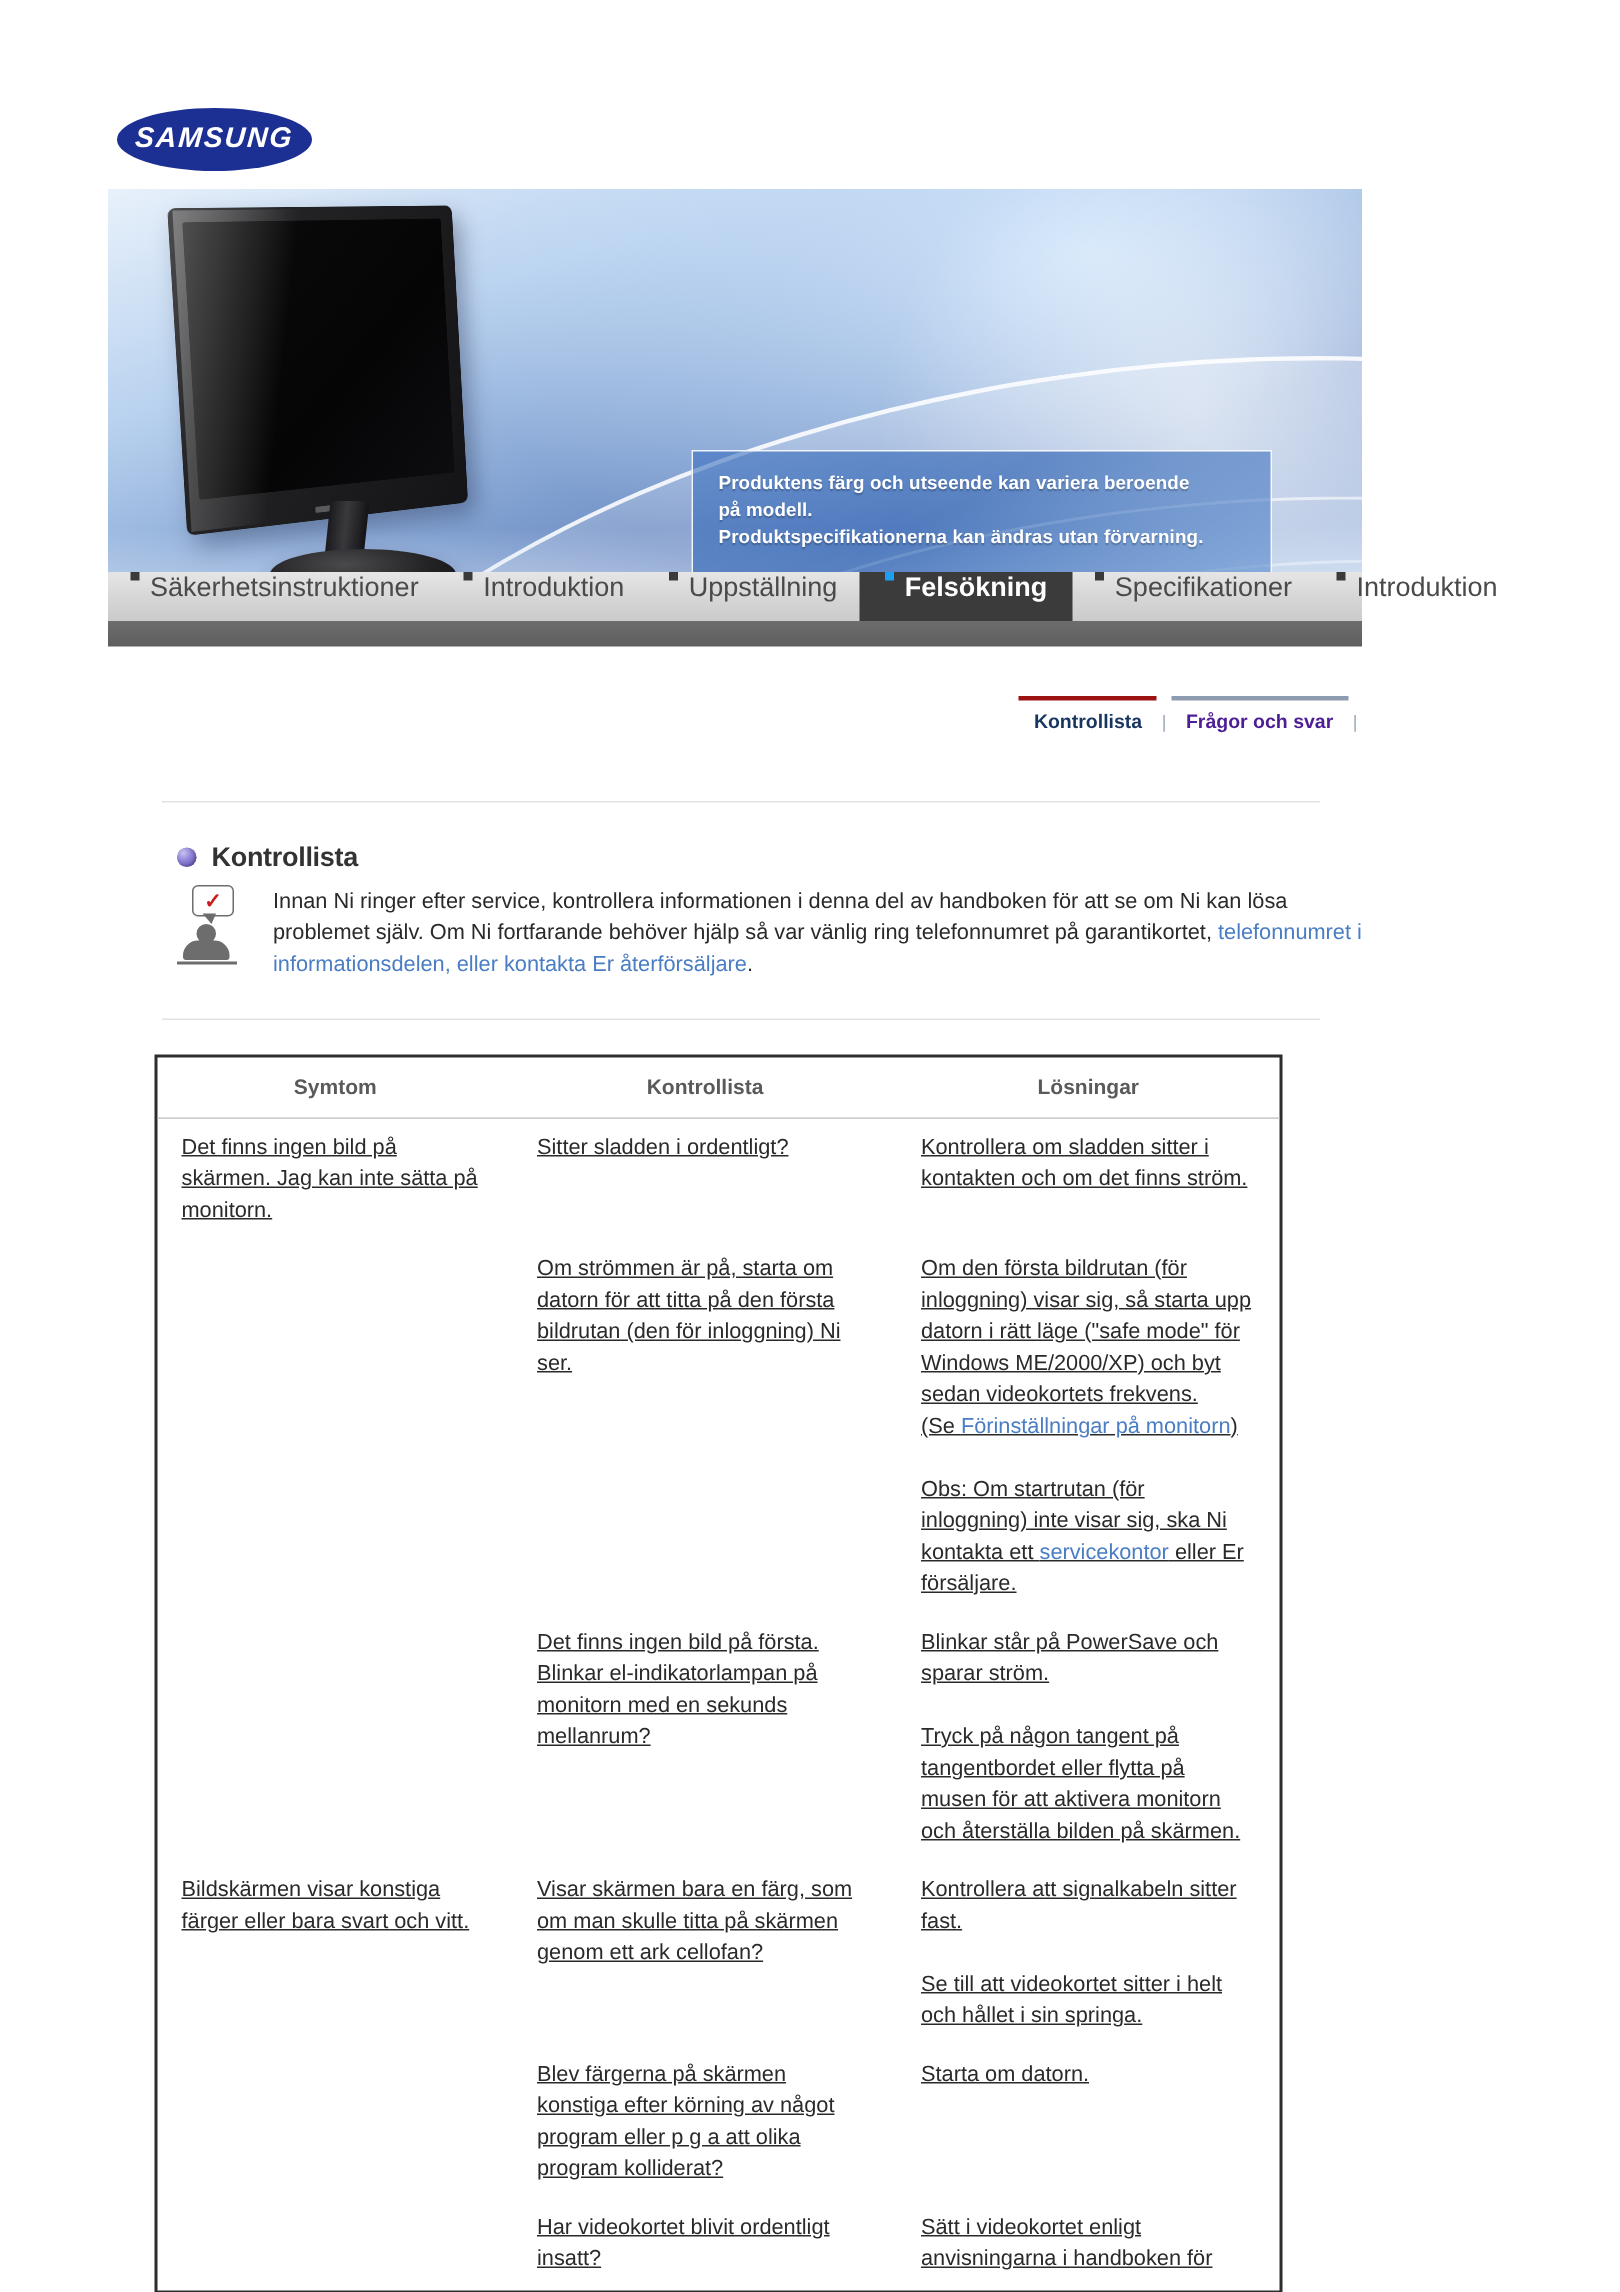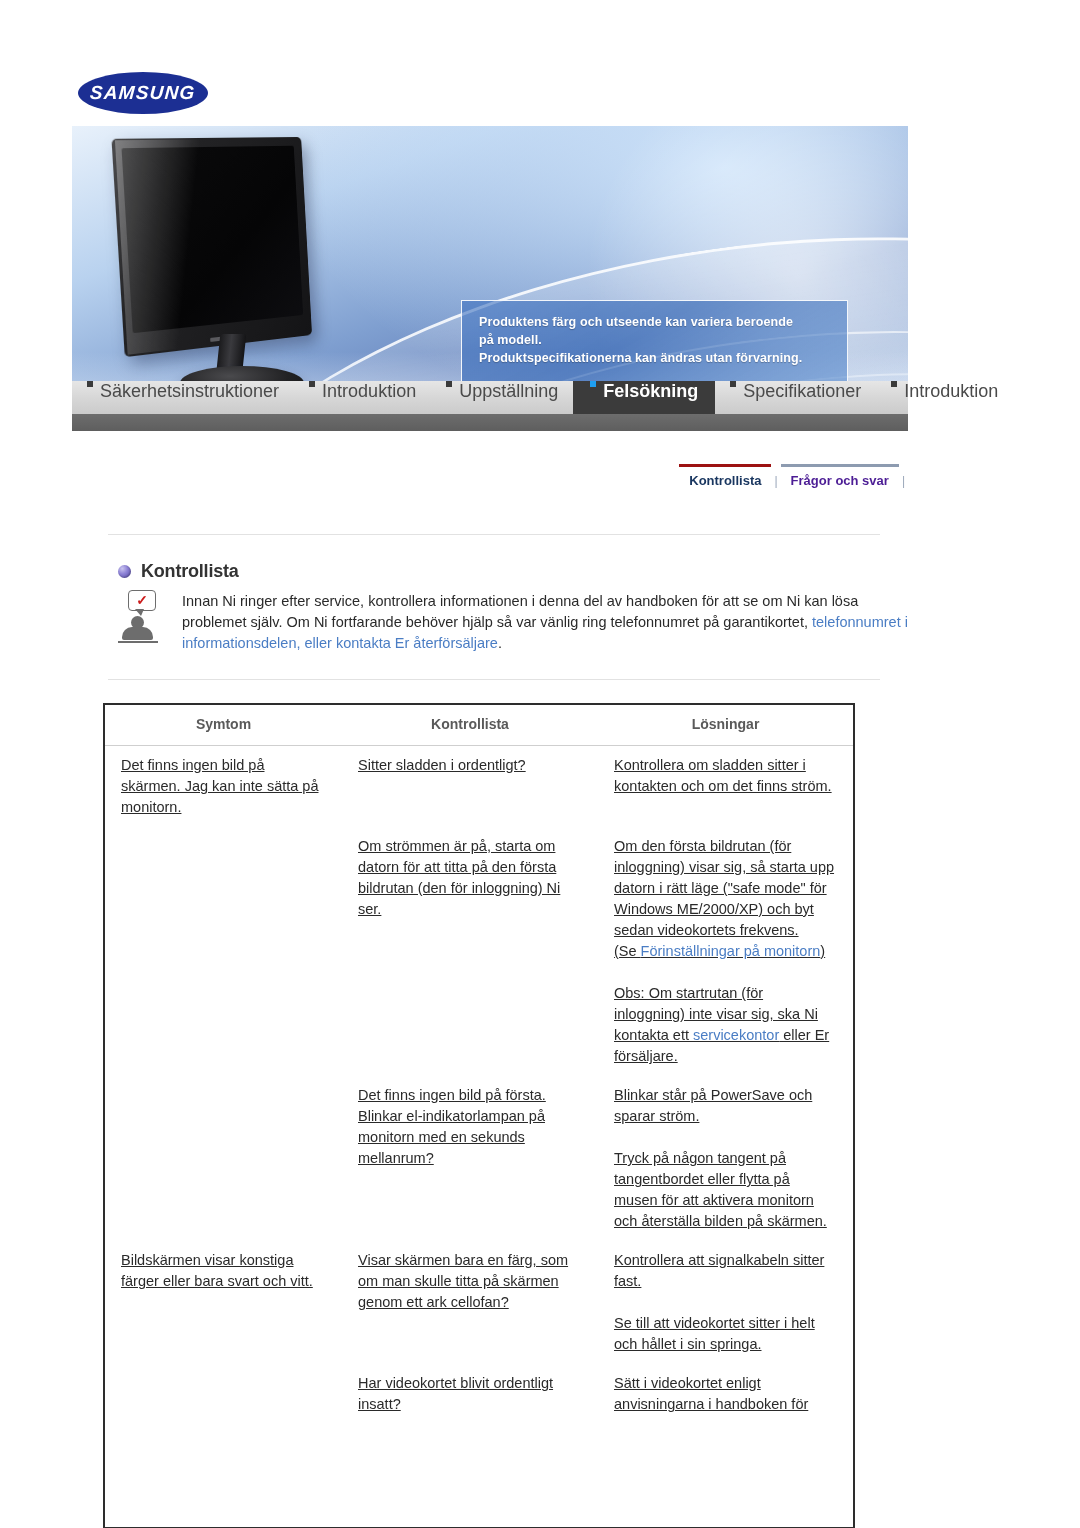--- a/index.html
+++ b/index.html
@@ -512,20 +512,25 @@
 
       <tr>
         <td class="c1">Bildskärmen visar konstiga färger eller bara svart och vitt.</td>
         <td class="c2">Visar skärmen bara en färg, som om man skulle titta på skärmen genom ett ark cellofan?</td>
         <td class="c3">
           <div class="cell-block">Kontrollera att signalkabeln sitter fast.</div>
           <div class="cell-block">Se till att videokortet sitter i helt och hållet i sin springa.</div>
         </td>
       </tr>
 
+      <tr>
+        <td class="c1"></td>
+        <td class="c2">Blev färgerna på skärmen konstiga efter körning av något program eller p g a att olika program kolliderat?</td>
+        <td class="c3">Starta om datorn.</td>
+      </tr>
 
       <tr>
         <td class="c1"></td>
         <td class="c2">Har videokortet blivit ordentligt insatt?</td>
         <td class="c3">Sätt i videokortet enligt anvisningarna i handboken för</td>
       </tr>
 
     </tbody>
   </table>
 </div>

